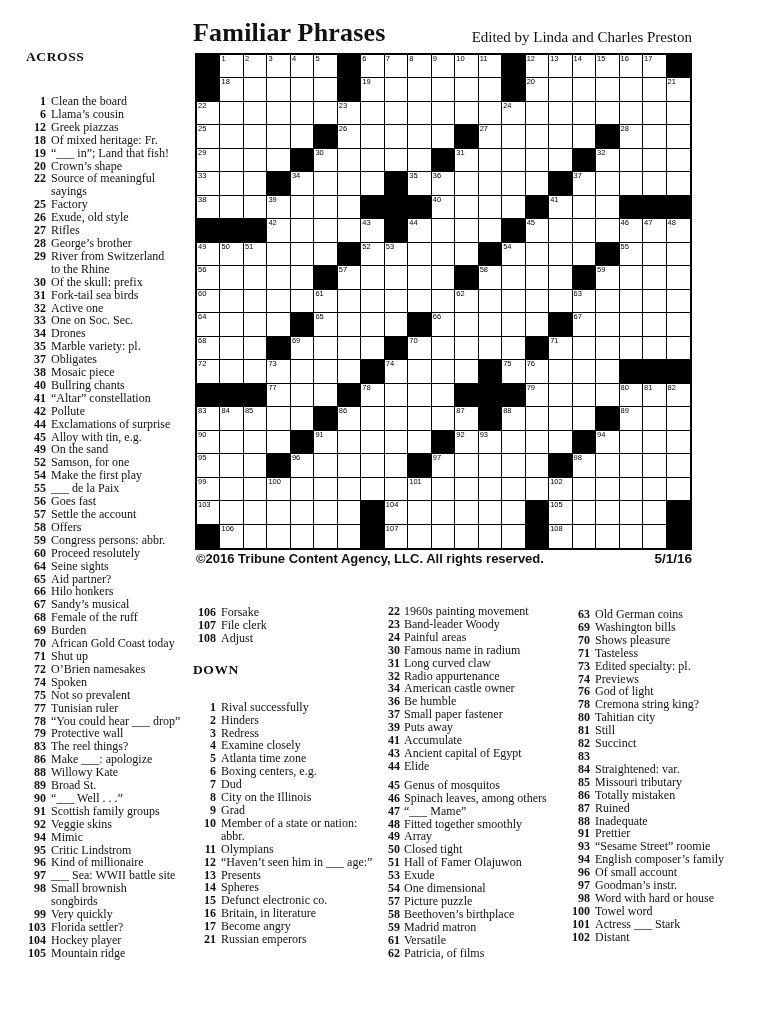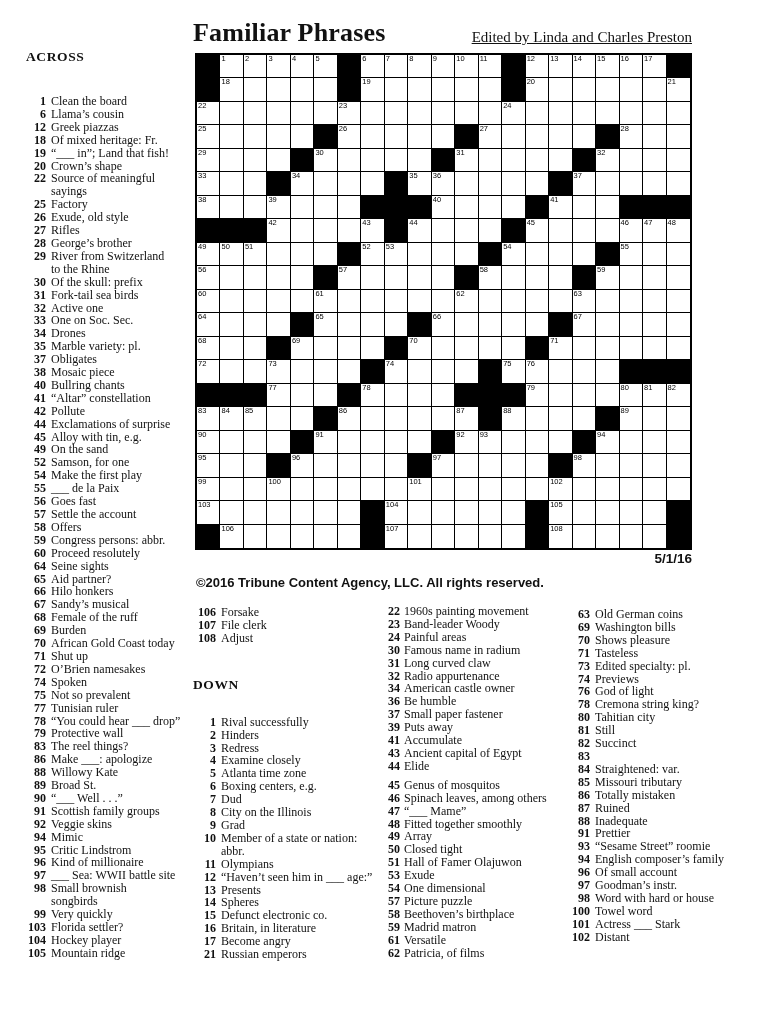--- a/index.html
+++ b/index.html
@@ -1,44 +1,44 @@
 <!DOCTYPE html>
 <html><head>
 <meta charset="utf-8">
 <style>
   html,body{margin:0;padding:0;background:#fff;}
   #page{position:relative;width:761px;height:1024px;background:#fff;color:#111;overflow:hidden;
         font-family:"Liberation Serif",serif;}
   
   .title{position:absolute;left:193px;top:19px;font:bold 26px/27px "Liberation Serif",serif;letter-spacing:.2px;}
-  .edited{position:absolute;right:69px;top:29px;font:15px/16px "Liberation Serif",serif;text-decoration:underline;}
+  .edited{position:absolute;right:69px;top:29px;font:15px/16px "Liberation Serif",serif;}
   
   .grid{position:absolute;left:195px;top:53px;width:497px;height:497px;box-sizing:border-box;
         border:2px solid #000;display:grid;grid-template-columns:repeat(21,1fr);grid-template-rows:repeat(21,1fr);
         background:#fff;}
   .cell{position:relative;border-right:1px solid #000;border-bottom:1px solid #000;background:#fff;}
   .cell:nth-child(21n){border-right:none;}
   .cell:nth-child(n+421){border-bottom:none;}
   .cell.black{background:#000;}
   .num{position:absolute;top:0;left:1px;font:7.5px/8px "Liberation Sans",sans-serif;color:#000;}
   
-  .copyright{position:absolute;left:196px;top:576px;font:bold 13px/14px "Liberation Sans",sans-serif;}
+  .copyright{position:absolute;left:196px;top:552px;font:bold 13px/14px "Liberation Sans",sans-serif;}
   .date{position:absolute;right:69px;top:552px;font:bold 13.5px/14px "Liberation Sans",sans-serif;}
   
   .col{position:absolute;font:12px/12.9px "Liberation Serif",serif;}
   .sechead{font:bold 13.5px/13px "Liberation Serif",serif;letter-spacing:.6px;}
   .clue{display:flex;}
   .clue.gap{margin-top:6px;}
   .cn{flex:none;width:20px;text-align:right;font-weight:bold;margin-right:5px;}
   .ct{flex:1;white-space:pre-line;}
   #across-col{left:26px;top:50px;width:158px;}
   #across-col .list{margin-top:32px;}
   #col2{left:193px;top:606px;width:190px;}
   #col2 .cn{width:23px;}
-  #col2 .sechead{margin-top:33px;}
+  #col2 .sechead{margin-top:18px;}
   #col2 .list2{margin-top:25px;}
   #col3{left:385px;top:605px;width:178px;}
   #col3 .cn{width:15px;margin-right:4px;}
   #col4{left:563px;top:608px;width:195px;}
   #col4 .cn{width:27px;}
 </style>
 </head>
 <body>
 
 <div id="page">

